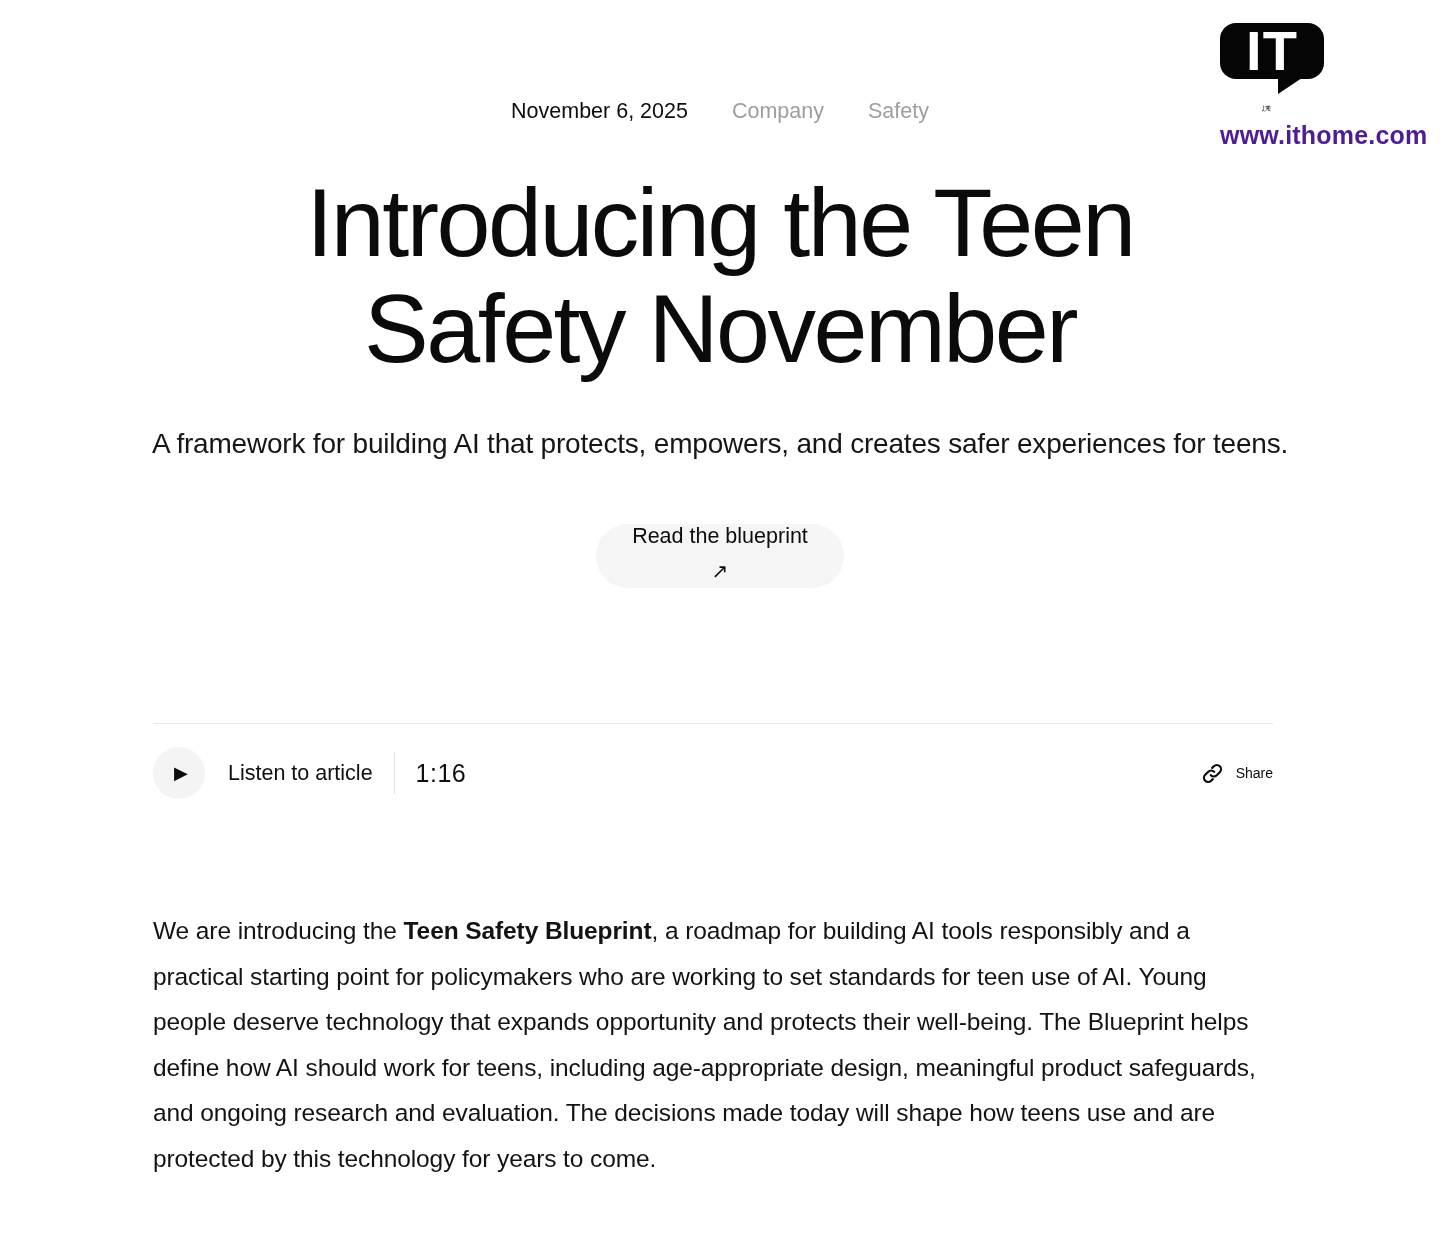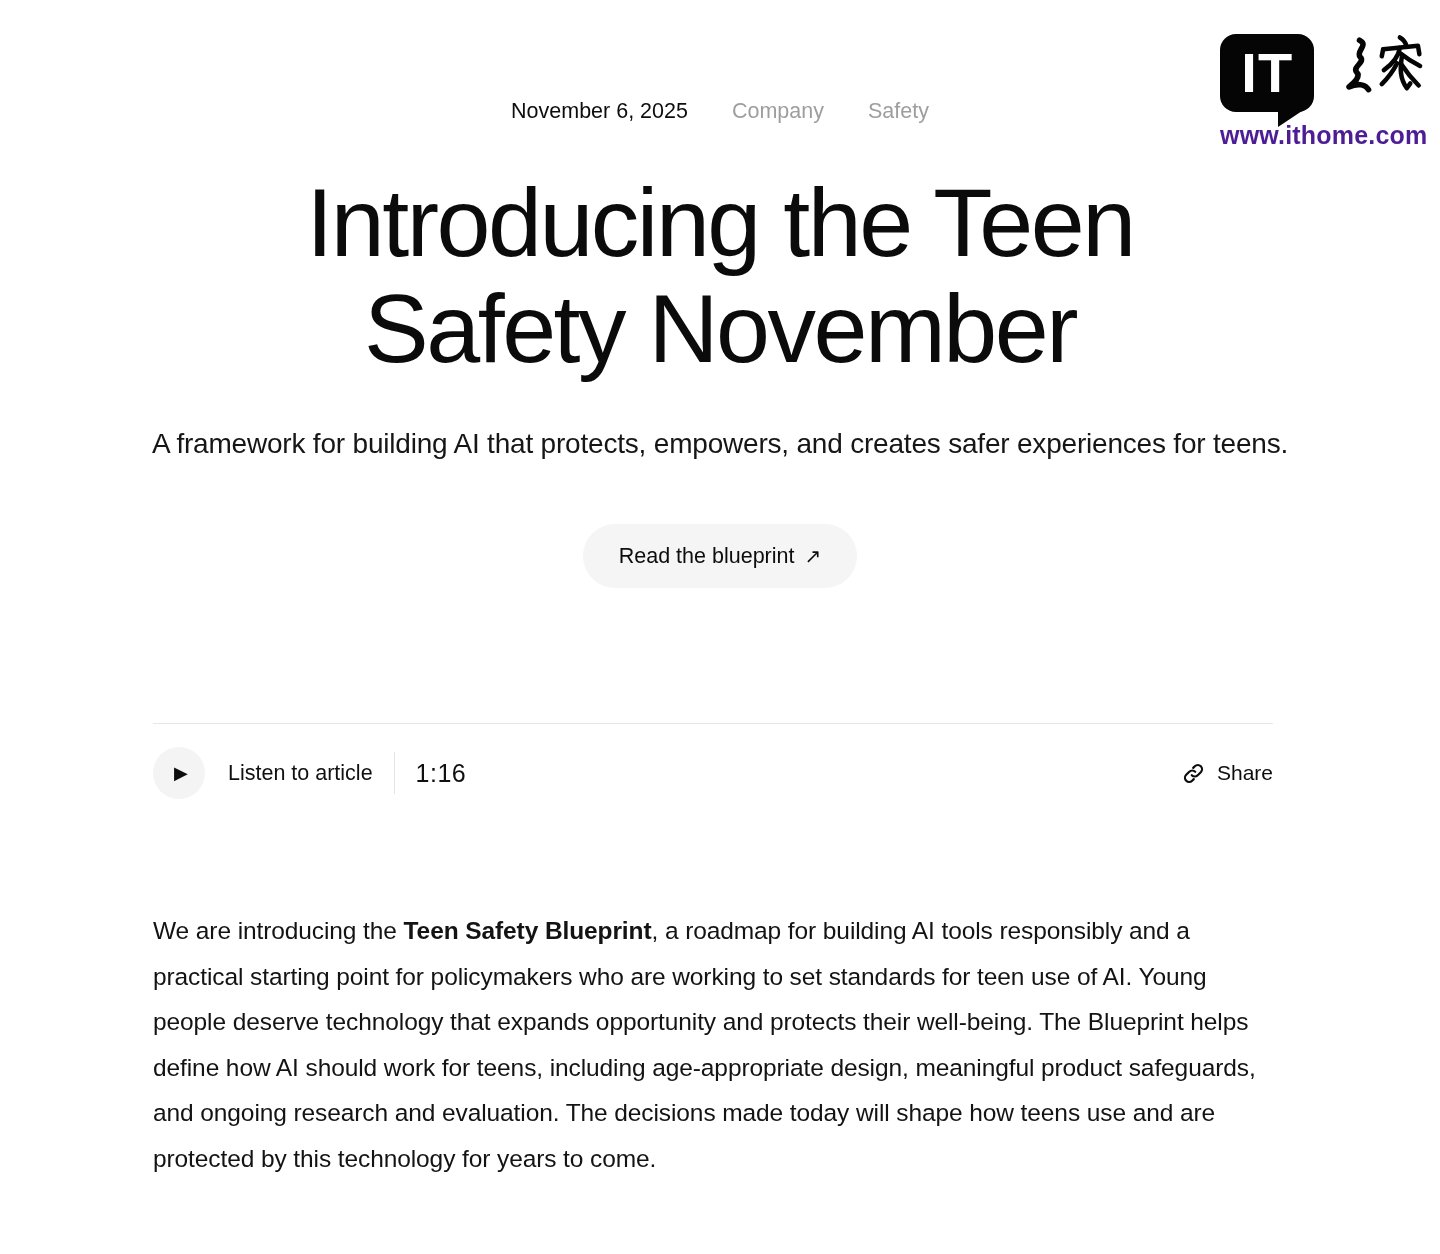--- a/index.html
+++ b/index.html
@@ -8,21 +8,21 @@
     width: 1440px; height: 1254px;
     background: #ffffff;
     position: relative;
     overflow: hidden;
     font-family: "Liberation Sans", sans-serif;
     color: #0d0d0d;
   }
 
   
   .watermark { position: absolute; top: 16px; right: 16px; width: 204px; text-align: center; }
-  .wm-row { display: flex; align-items: flex-end; justify-content: center; gap: 26px; height: 96px; }
+  .wm-row { display: flex; align-items: flex-start; justify-content: center; gap: 26px; height: 96px; flex-direction: column; }
   .wm-bubble {
     position: relative; width: 104px; height: 78px; margin-top: 7px;
     background: #050505; border-radius: 16px;
     display: flex; align-items: center; justify-content: center;
   }
   .wm-bubble::after {
     content: ""; position: absolute; bottom: -15px; left: 58px;
     width: 0; height: 0; border-style: solid;
     border-width: 16px 24px 0 0;
     border-color: #050505 transparent transparent transparent;
@@ -53,41 +53,41 @@
     position: absolute; top: 424px; left: 0; width: 100%; margin: 0;
     text-align: center; font-size: 28px; line-height: 40px;
     letter-spacing: -0.2px; color: #161616;
   }
 
   .cta-wrap { position: absolute; top: 524px; left: 0; width: 100%; display: flex; justify-content: center; }
   .cta {
     display: flex; align-items: center; gap: 10px;
     height: 64px; padding: 0 36px;
     background: #f5f5f5; border: none; border-radius: 32px;
-    font-family: inherit; font-size: 21.5px; color: #0d0d0d; cursor: pointer;
+    font-family: inherit; font-size: 21.5px; color: #0d0d0d; cursor: pointer; flex-direction: column;
   }
   .cta-arrow { font-size: 20px; }
 
   
   .content-divider { position: absolute; top: 723px; left: 153px; width: 1120px; height: 1px; background: #e7e7e7; }
 
   .audio-row { position: absolute; top: 747px; left: 153px; width: 1120px; display: flex; align-items: center; }
   .play-btn {
     width: 52px; height: 52px; border-radius: 50%;
     background: #f4f4f4; border: none; padding: 0;
     display: flex; align-items: center; justify-content: center; cursor: pointer;
   }
   .play-glyph { font-family: "DejaVu Sans", sans-serif; font-size: 18px; color: #0d0d0d; margin-left: 4px; line-height: 1; }
   .listen-label { margin-left: 23px; font-size: 21.5px; color: #101010; }
   .v-divider { width: 1px; height: 42px; background: #e3e3e3; margin: 0 21px; }
   .duration { font-size: 25px; color: #101010; letter-spacing: 0.5px; }
   .share-btn {
     margin-left: auto; display: flex; align-items: center; gap: 12px;
     background: none; border: none; padding: 0; cursor: pointer;
-    font-family: inherit; font-size: 21px; color: #0d0d0d; text-align: right;
+    font-family: inherit; font-size: 14px; color: #0d0d0d; text-align: right;
   }
   .link-icon { width: 23px; height: 23px; }
 
   
   .article-p {
     position: absolute; top: 908px; left: 153px; width: 1118px; margin: 0;
     font-size: 24.5px; line-height: 45.5px; letter-spacing: -0.1px; color: #131313;
   }
   .article-p strong { font-weight: bold; }
 </style>

